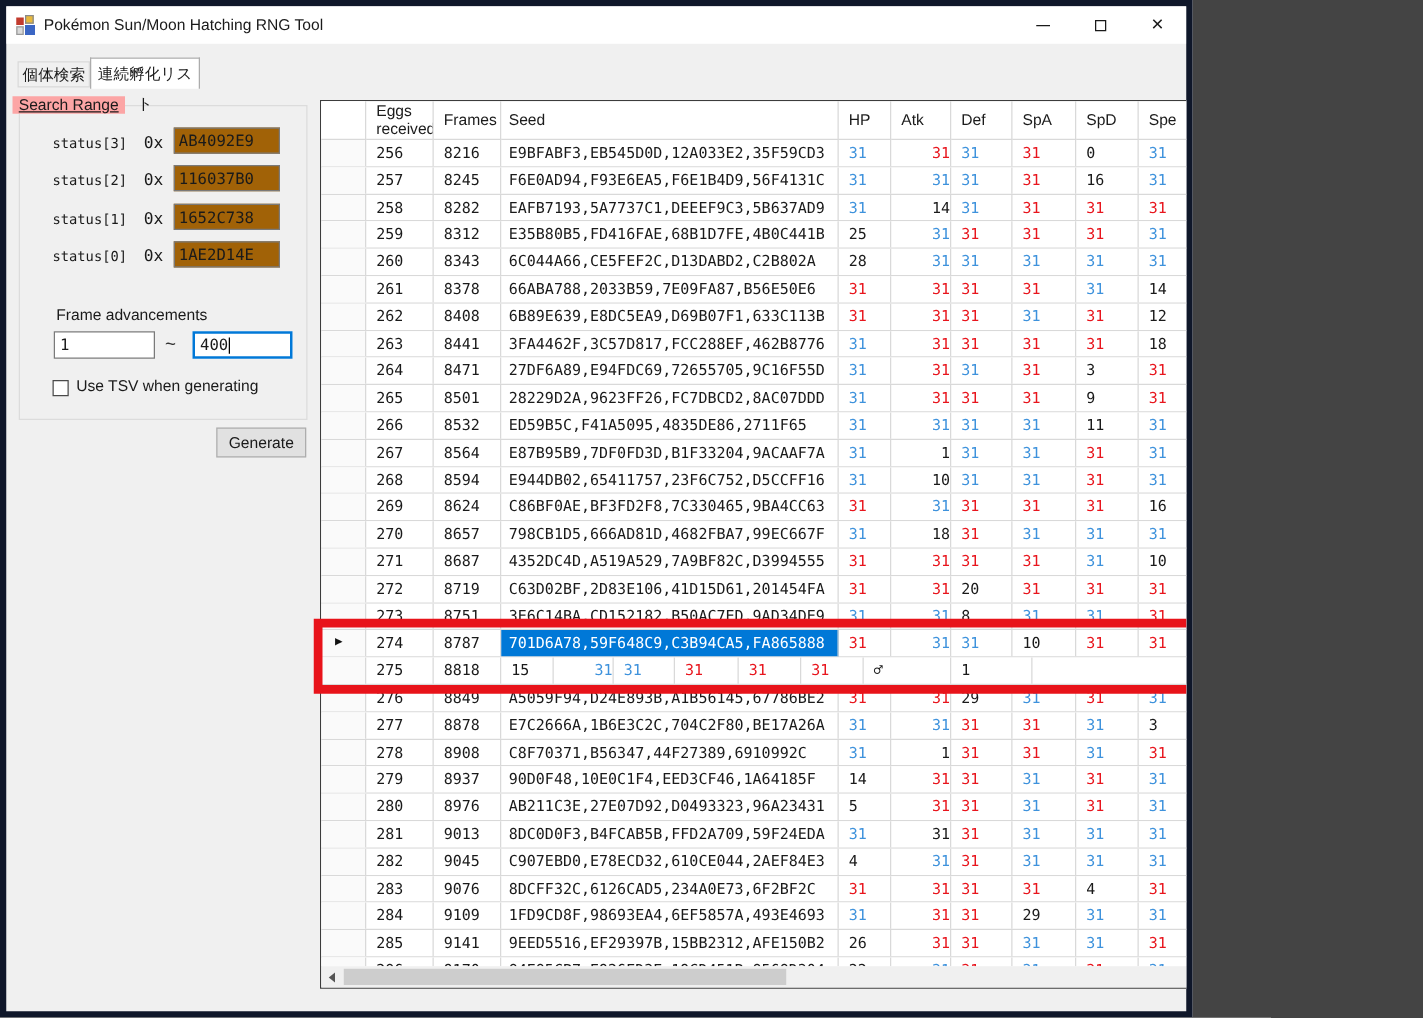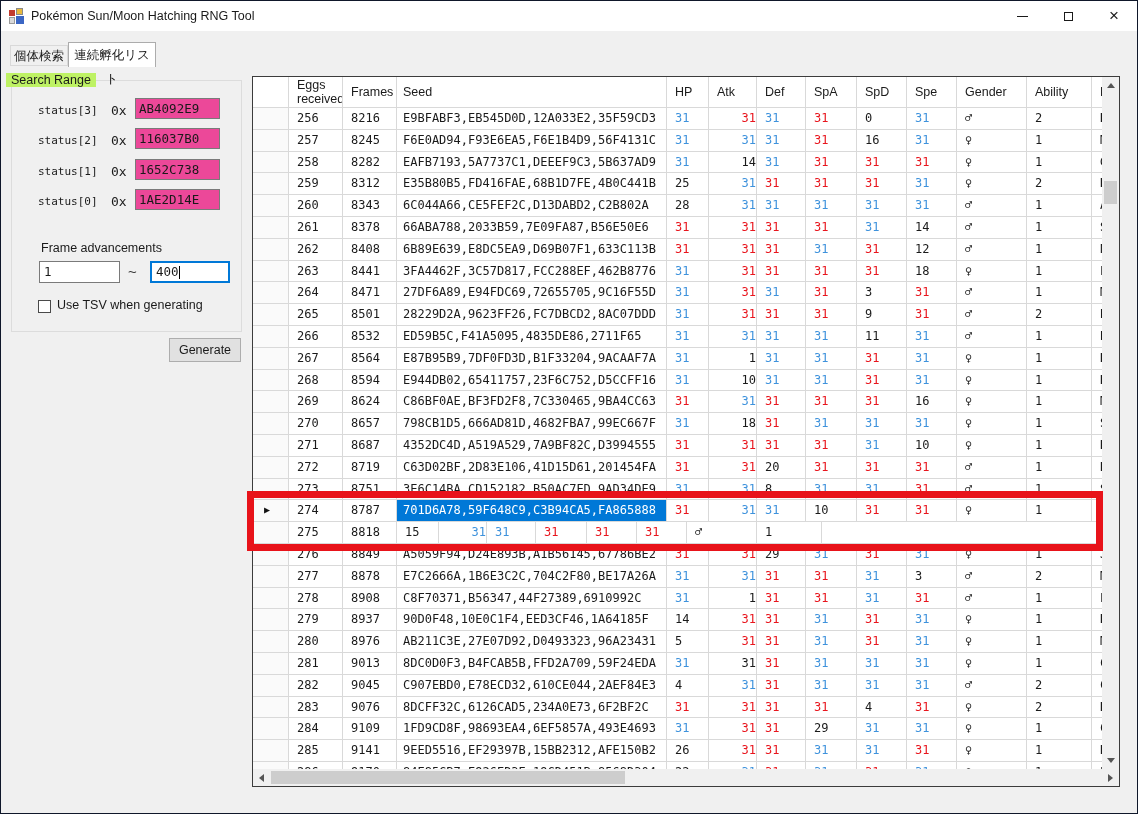--- a/index.html
+++ b/index.html
@@ -1,42 +1,42 @@
 <!DOCTYPE html>
 <html><head>
 <meta charset="utf-8">
 <style>
   * { margin:0; padding:0; box-sizing:border-box; }
   html,body { background:#444; }
-  .window { position:relative; width:1138px; height:814px; background:#F0F0F0;
-            border:1px solid #0f172a; overflow:hidden;
+  .window { position:relative; width:954px; height:814px; background:#F0F0F0;
+            border:5px solid #0f172a; overflow:hidden;
             font-family:"Liberation Sans", sans-serif; color:#1a1a1a; }
   
   .titlebar { position:absolute; left:0; top:0; width:100%; height:30px; background:#FFFFFF; }
   .app-icon { position:absolute; left:8px; top:7px; width:16px; height:16px; }
   .app-icon .sq { position:absolute; }
   .title-text { position:absolute; left:30px; top:0; height:30px; line-height:30px; font-size:12.5px; }
   .cap-btn { position:absolute; top:0; width:46px; height:30px; display:flex; align-items:center; justify-content:center; }
   .cap-btn.min { right:92px; } .cap-btn.max { right:46px; } .cap-btn.close { right:0; }
   .glyph-min { width:11px; height:1px; background:#1a1a1a; }
   .glyph-max { width:9px; height:9px; border:1px solid #1a1a1a; }
   .glyph-close { font-size:17px; font-weight:400; line-height:30px; }
   
   .tab { position:absolute; font-size:12.5px; text-align:center; }
   .tab-inactive { left:9px; top:44px; width:58px; height:21px; line-height:20px;
                   background:#F0F0F0; border:1px solid #D9D9D9; }
   .tab-active { left:67px; top:41px; width:88px; height:25px; line-height:24px;
                 background:#FFFFFF; border:1px solid #ACACAC; border-bottom:none; z-index:2; }
   
   .groupbox { position:absolute; left:10px; top:79px; width:231px; height:252px; border:1px solid #DCDCDC; }
-  .groupbox-label { position:absolute; left:5px; top:72px; background:#bef264; padding:0 5px; font-size:12.5px; }
+  .groupbox-label { position:absolute; left:5px; top:72px; background:#fca5a5; padding:0 5px; font-size:12.5px;text-decoration:underline; }
   .mono { font-family:"DejaVu Sans Mono", monospace; }
   .status-label { position:absolute; left:37px; font-size:11px; line-height:21px; }
   .hex-prefix  { position:absolute; left:110px; font-size:13px; line-height:21px; }
-  .status-box  { position:absolute; left:134px; width:85px; height:21px; background:#ec4899;
+  .status-box  { position:absolute; left:134px; width:85px; height:21px; background:#a16207;
                  border:1px solid #7A7A7A; font-size:12.5px; line-height:19px; padding-left:3px; }
   .frames-label { position:absolute; left:40px; top:240px; font-size:12.5px; }
   .range-input { position:absolute; top:260px; height:22px; background:#fff; border:1px solid #7A7A7A;
                  font-size:12.5px; line-height:20px; padding-left:4px; }
   .range-from { left:38px; width:81px; }
   .range-to   { left:149px; width:80px; border:2px solid #0078D7; line-height:18px; }
   .tilde { position:absolute; left:127px; top:262px; font-size:15px; color:#333; }
   .caret { display:inline-block; width:1px; height:13px; background:#000; vertical-align:text-bottom; }
   .checkbox { position:absolute; left:37px; top:299px; width:13px; height:13px; background:#fff; border:1px solid #4A4A4A; }
   .checkbox-label { position:absolute; left:56px; top:297px; font-size:12.5px; }

